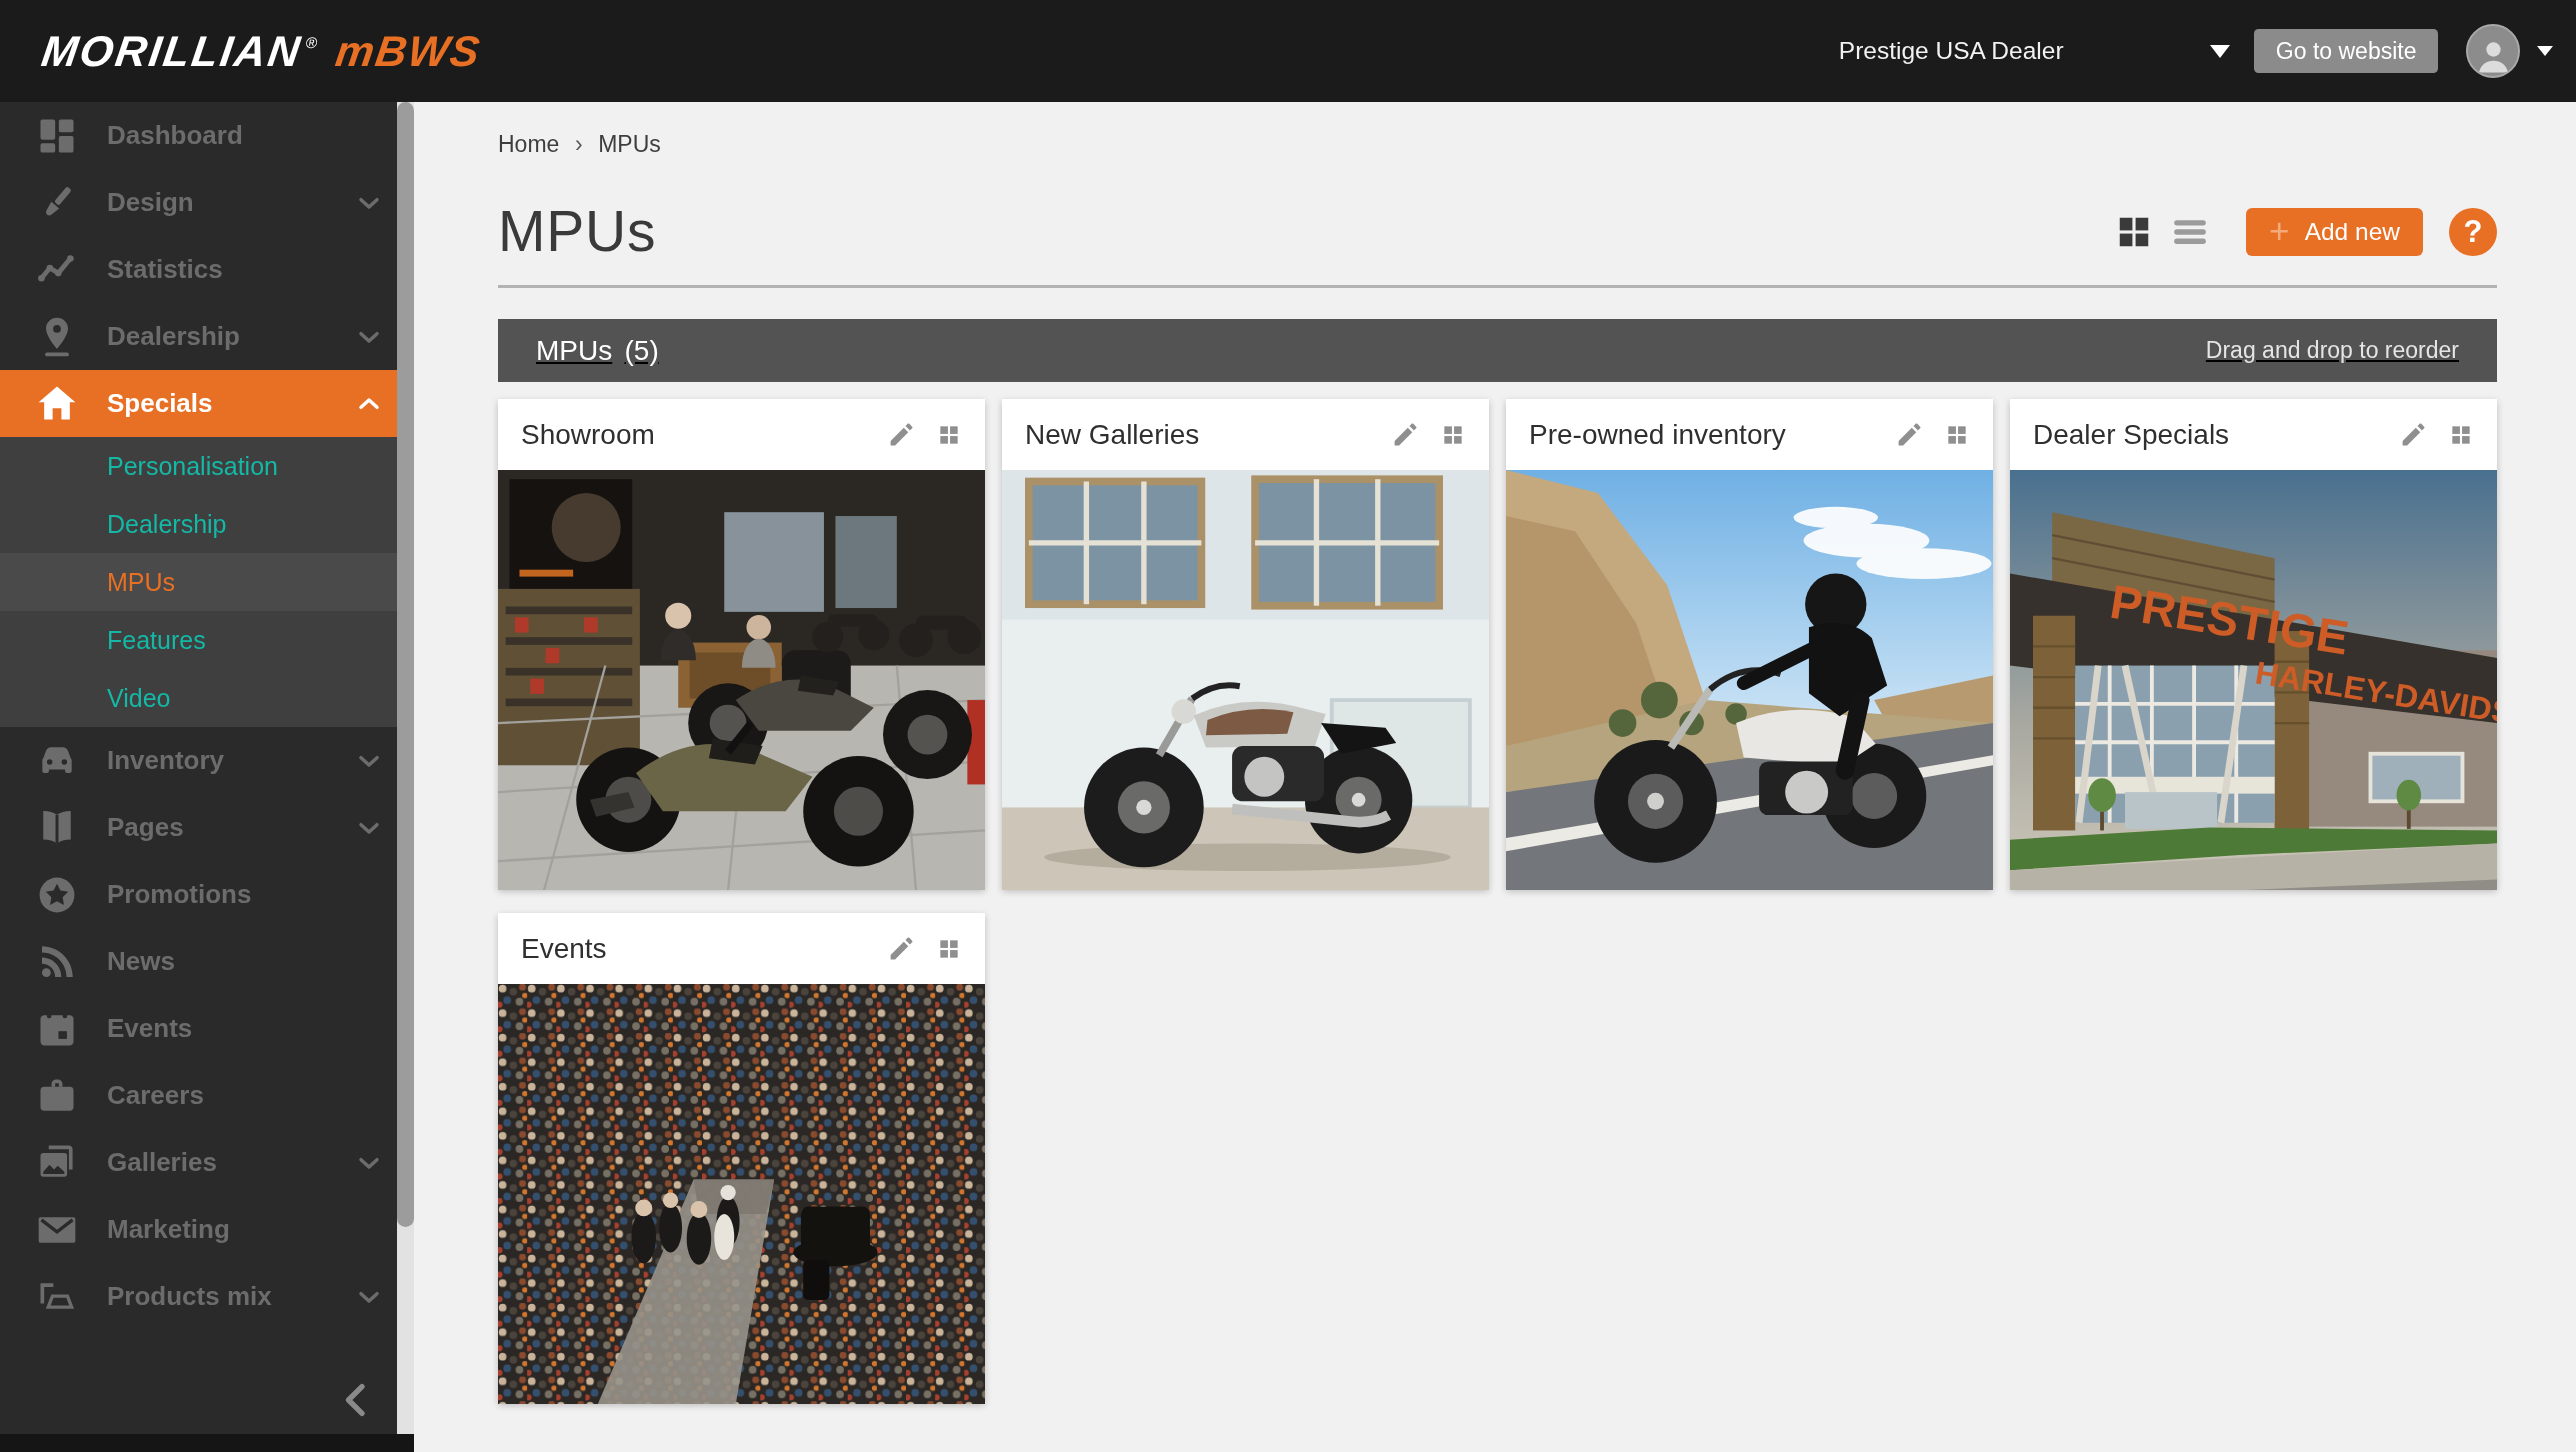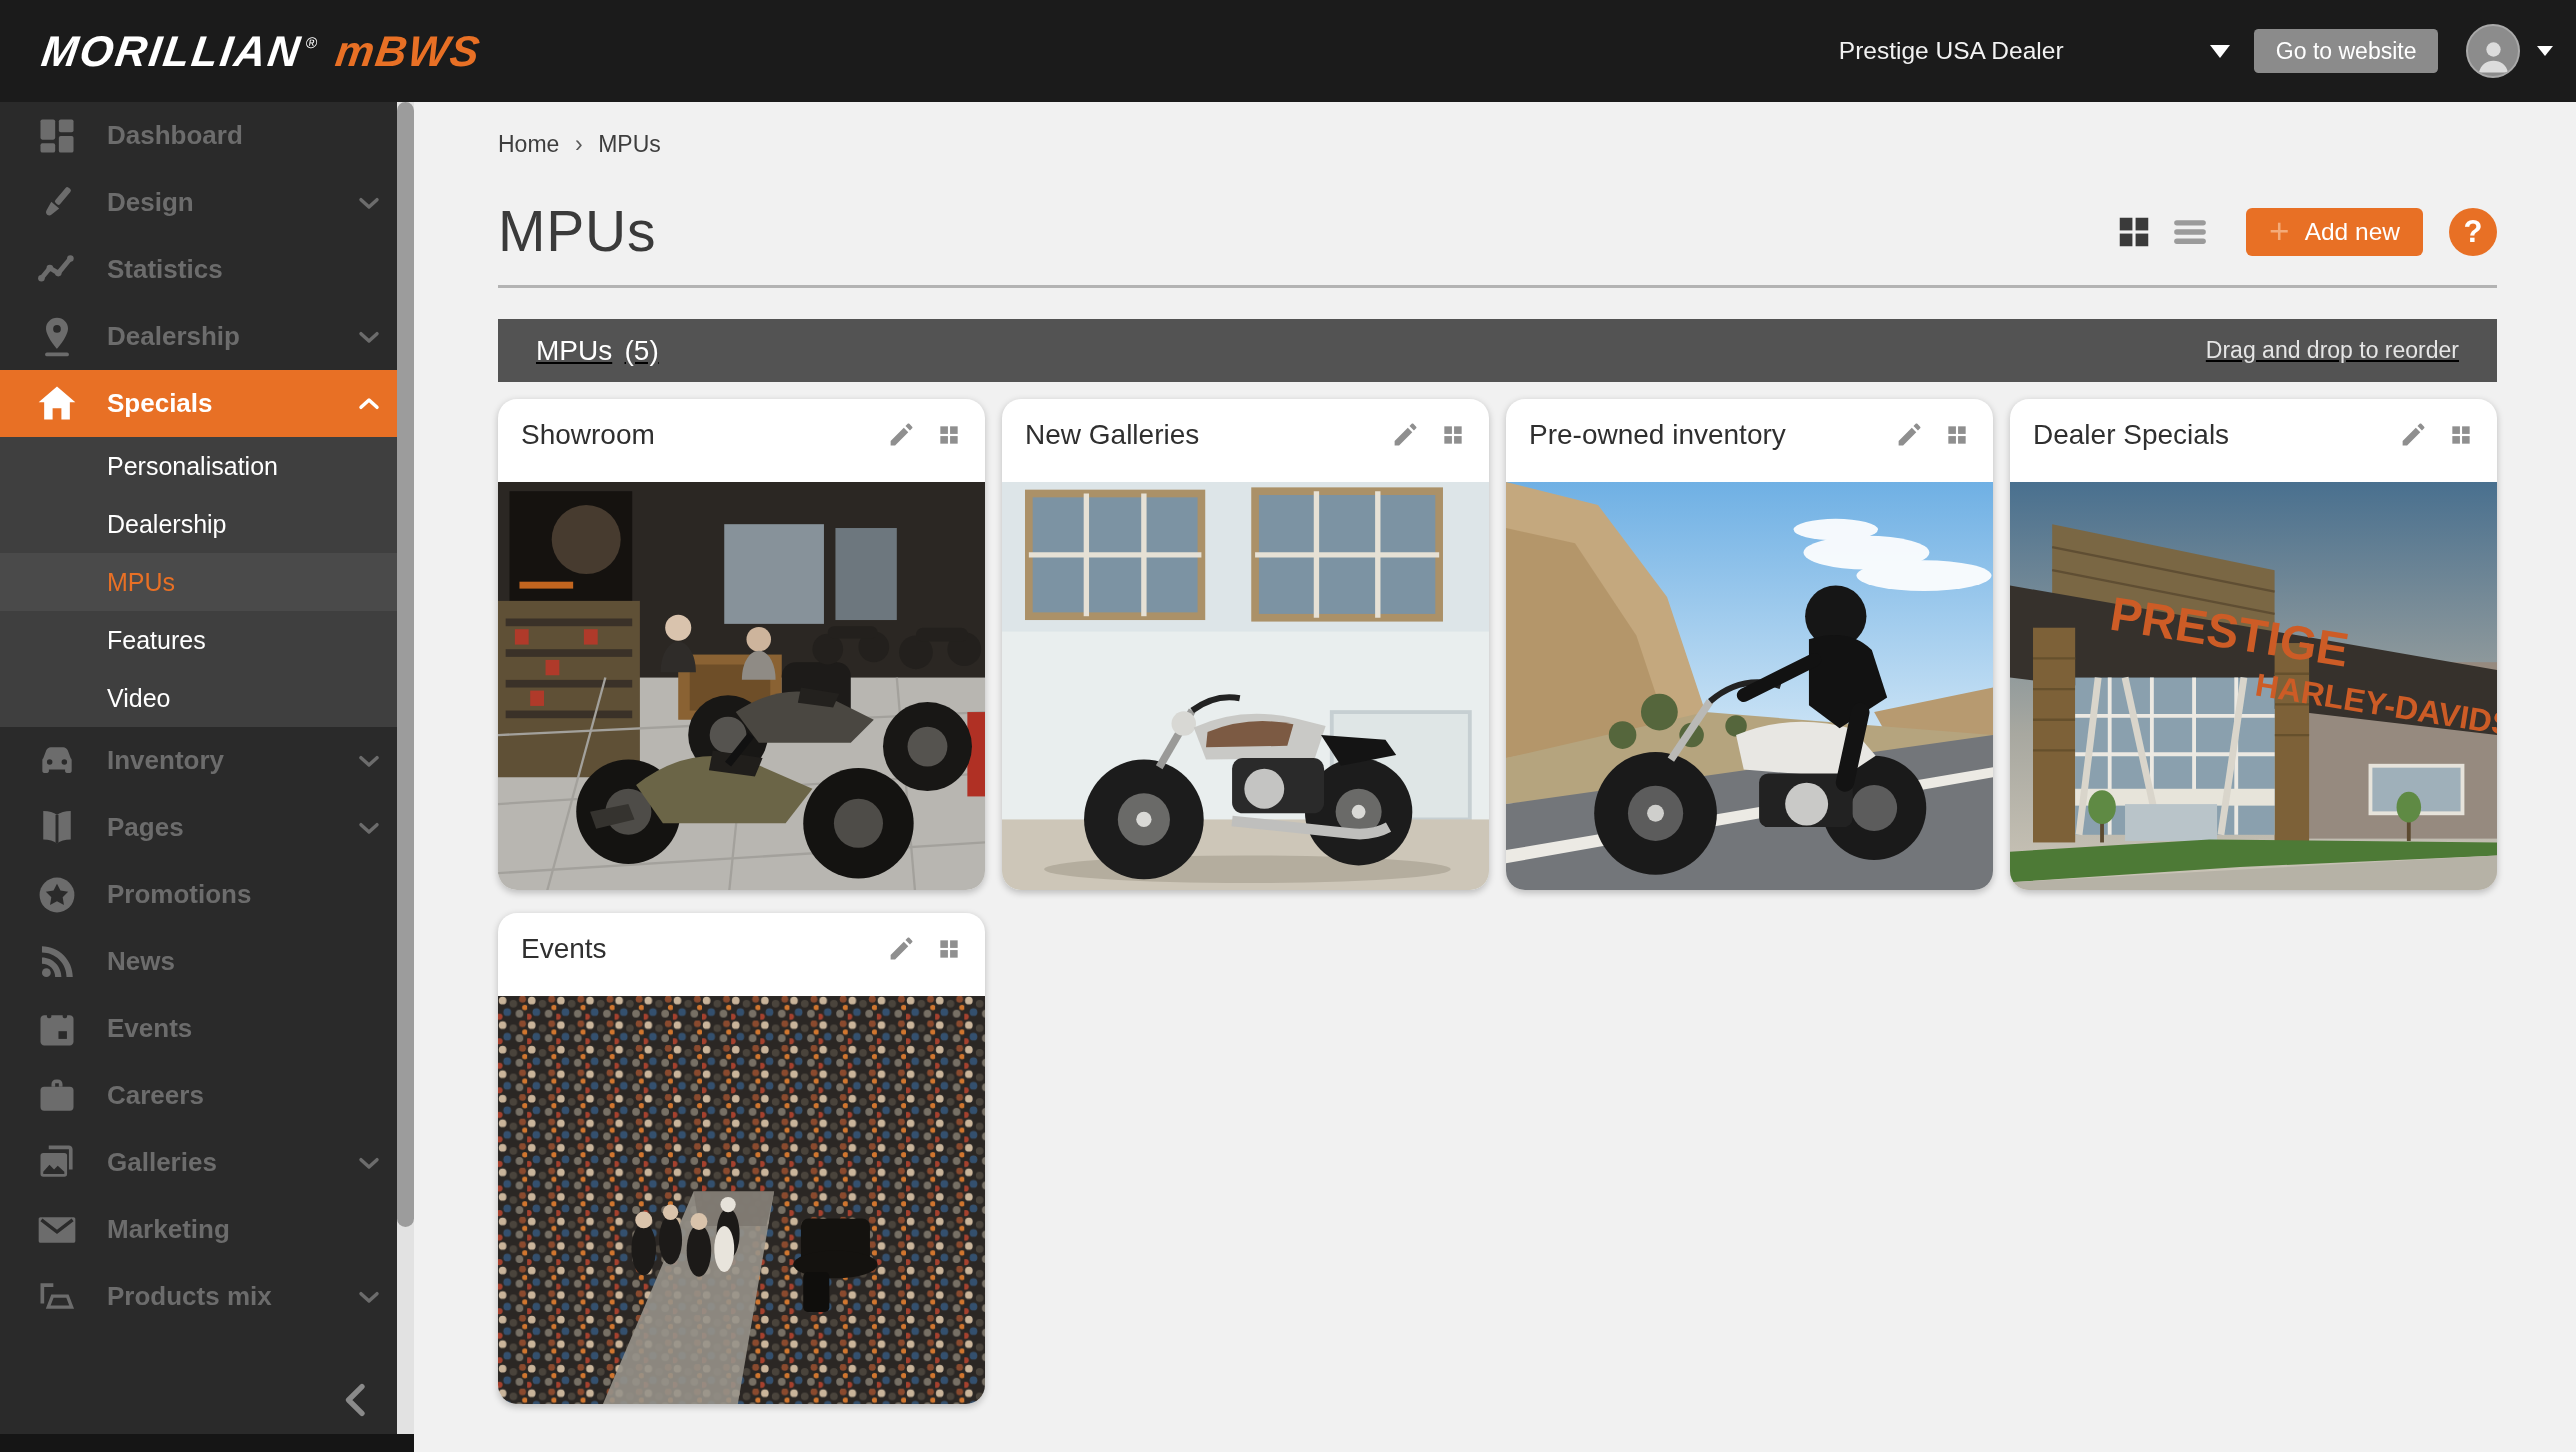--- a/index.html
+++ b/index.html
@@ -28,21 +28,21 @@
   .sidebar { position:absolute; top:102px; left:0; width:414px; bottom:0; background:#2a2a2a; overflow:hidden; z-index:40; }
   .menu-item { height:67px; display:flex; align-items:center; padding:0 29px 0 35px; color:#6c6c6c;
                font-size:26px; font-weight:700; cursor:pointer; }
   .menu-item .mi-icon { width:44px; height:44px; flex:none; }
   .menu-item .mi-icon svg { width:100%; height:100%; fill:currentColor; }
   .menu-item .mi-label { margin-left:28px; flex:1; }
   .menu-item .mi-chev { width:32px; height:32px; flex:none; }
   .menu-item .mi-chev svg { width:100%; height:100%; stroke:currentColor; }
   .menu-item.active { background:#e87025; color:#ffffff; }
   .submenu { background:#3f3f3f; }
-  .submenu-item { height:58px; display:flex; align-items:center; padding-left:107px; color:#ffffff;
+  .submenu-item { height:58px; display:flex; align-items:center; padding-left:107px; color:#14b8a6;
                   font-size:25px; font-weight:400; cursor:pointer; }
   .submenu-item.active { background:#4a4a4a; color:#e87025; }
   .sb-track { position:absolute; top:0; right:0; width:17px; height:100%; background:#e2e2e2; }
   .sb-thumb { position:absolute; top:0; right:0; width:17px; height:1125px; background:#9c9c9c; border-radius:9.2px; cursor:grab; }
   .sidebar-collapse { position:absolute; right:35px; bottom:26px; width:43px; height:52px; cursor:pointer; }
   .sidebar-collapse svg { width:100%; height:100%; stroke:#8a8a8a; }
   .sidebar-bottom-strip { position:absolute; left:0; bottom:0; width:100%; height:17.6px; background:#151515; z-index:5; }
 
   
   .main { position:absolute; left:414px; top:102px; right:0; bottom:0; padding:29px 79px 0 84px; overflow:hidden; }
@@ -62,22 +62,22 @@
               font-size:31px; font-weight:700; display:flex; align-items:center; justify-content:center; cursor:pointer; border:none; font-family:inherit; }
   .divider { height:3.1px; background:#b3b3b3; margin-top:23px; }
 
   .section-bar { margin-top:31px; height:63px; background:#535353; display:flex; align-items:center;
                  justify-content:space-between; padding:0 38px;text-decoration:underline; }
   .section-title { color:#fff; font-size:28px; }
   .section-title .section-count { margin-left:12.3px; }
   .section-hint { color:#e5e5e5; font-size:23px; }
 
   .cards { margin-top:17px; display:grid; grid-template-columns:repeat(4, 487px); column-gap:17px; row-gap:23px; }
-  .card { width:487px; height:491px; background:#fff; border-radius:19px; overflow:hidden;
-          box-shadow:0 2.3px 7px rgba(0,0,0,0.22); display:flex; flex-direction:column;gap:12px; }
+  .card { width:487px; height:491px; background:#fff; border-radius:0; overflow:hidden;
+          box-shadow:0 2.3px 7px rgba(0,0,0,0.22); display:flex; flex-direction:column; }
   .card-header { height:71px; flex:none; display:flex; align-items:center; padding:0 23px; }
   .card-title { flex:1; font-size:28px; color:#2f2f2f; }
   .card-actions { display:flex; align-items:center; }
   .card-action { width:29px; height:29px; cursor:pointer; }
   .card-action svg { width:100%; height:100%; fill:#8f8f8f; }
   .card-action + .card-action { margin-left:20px; width:26px; height:26px; }
   .card-image { flex:1; }
   .card-image svg { width:100%; height:100%; display:block; }
 </style>
 </head>

